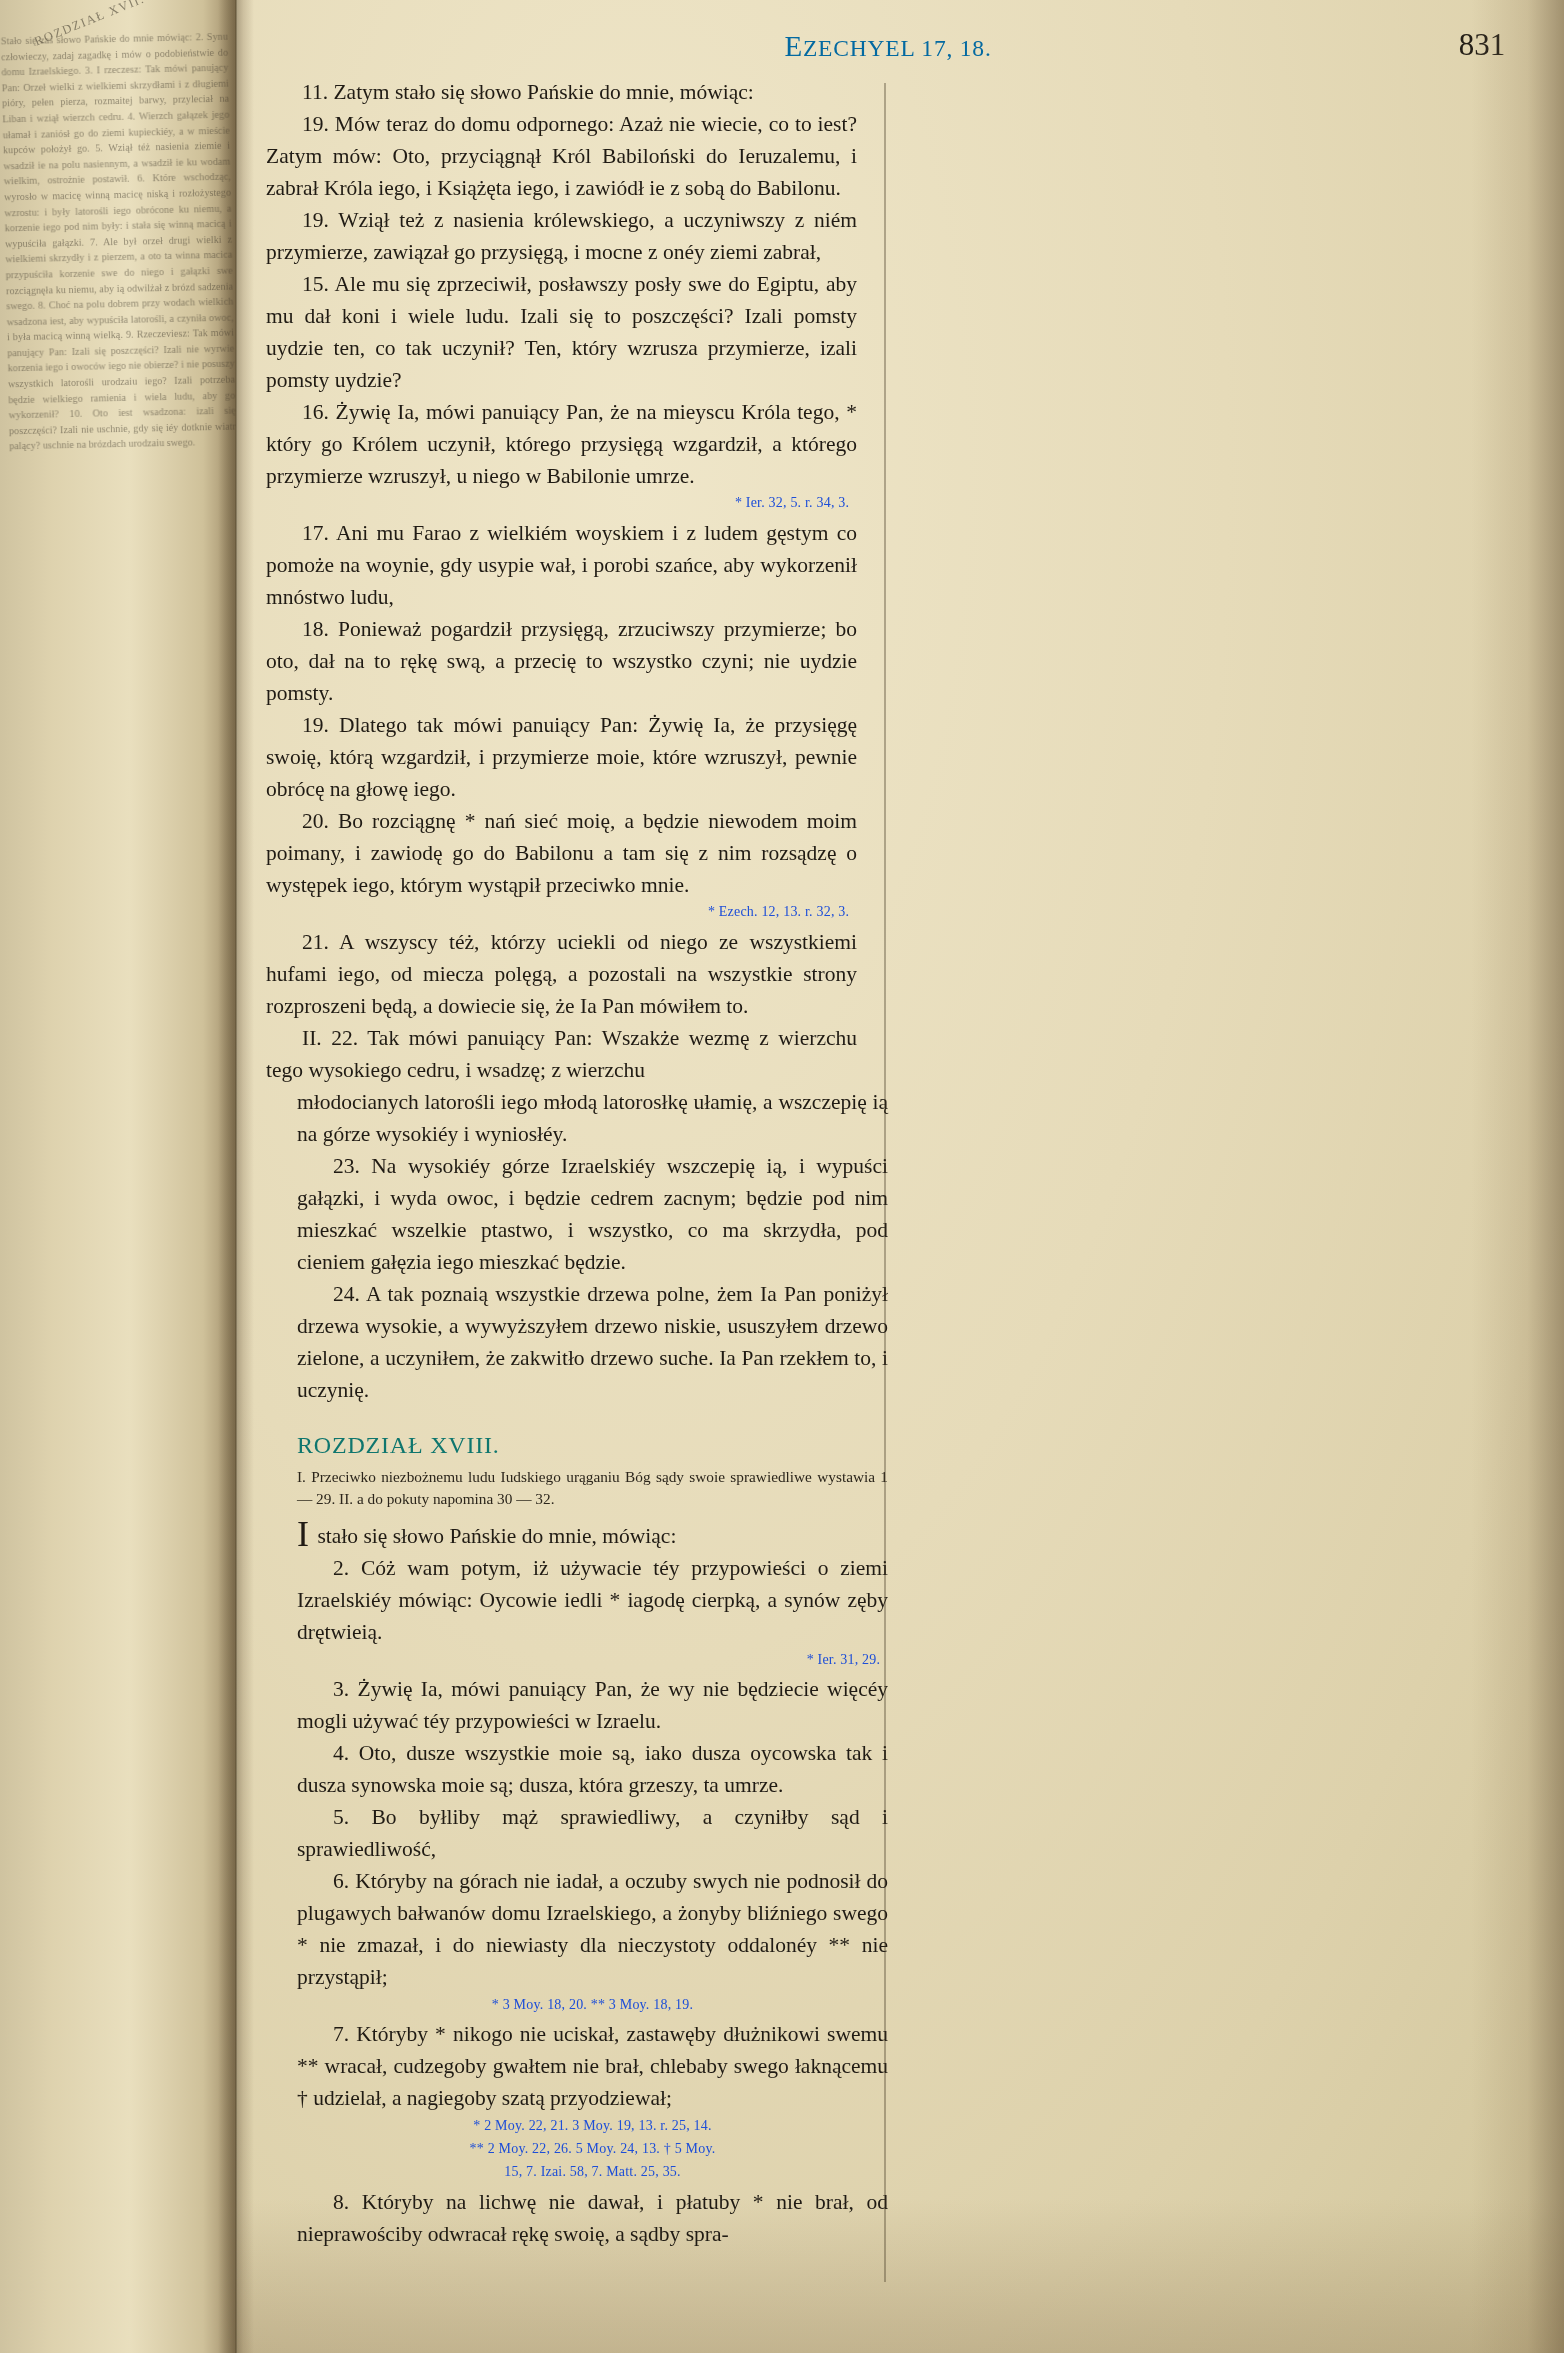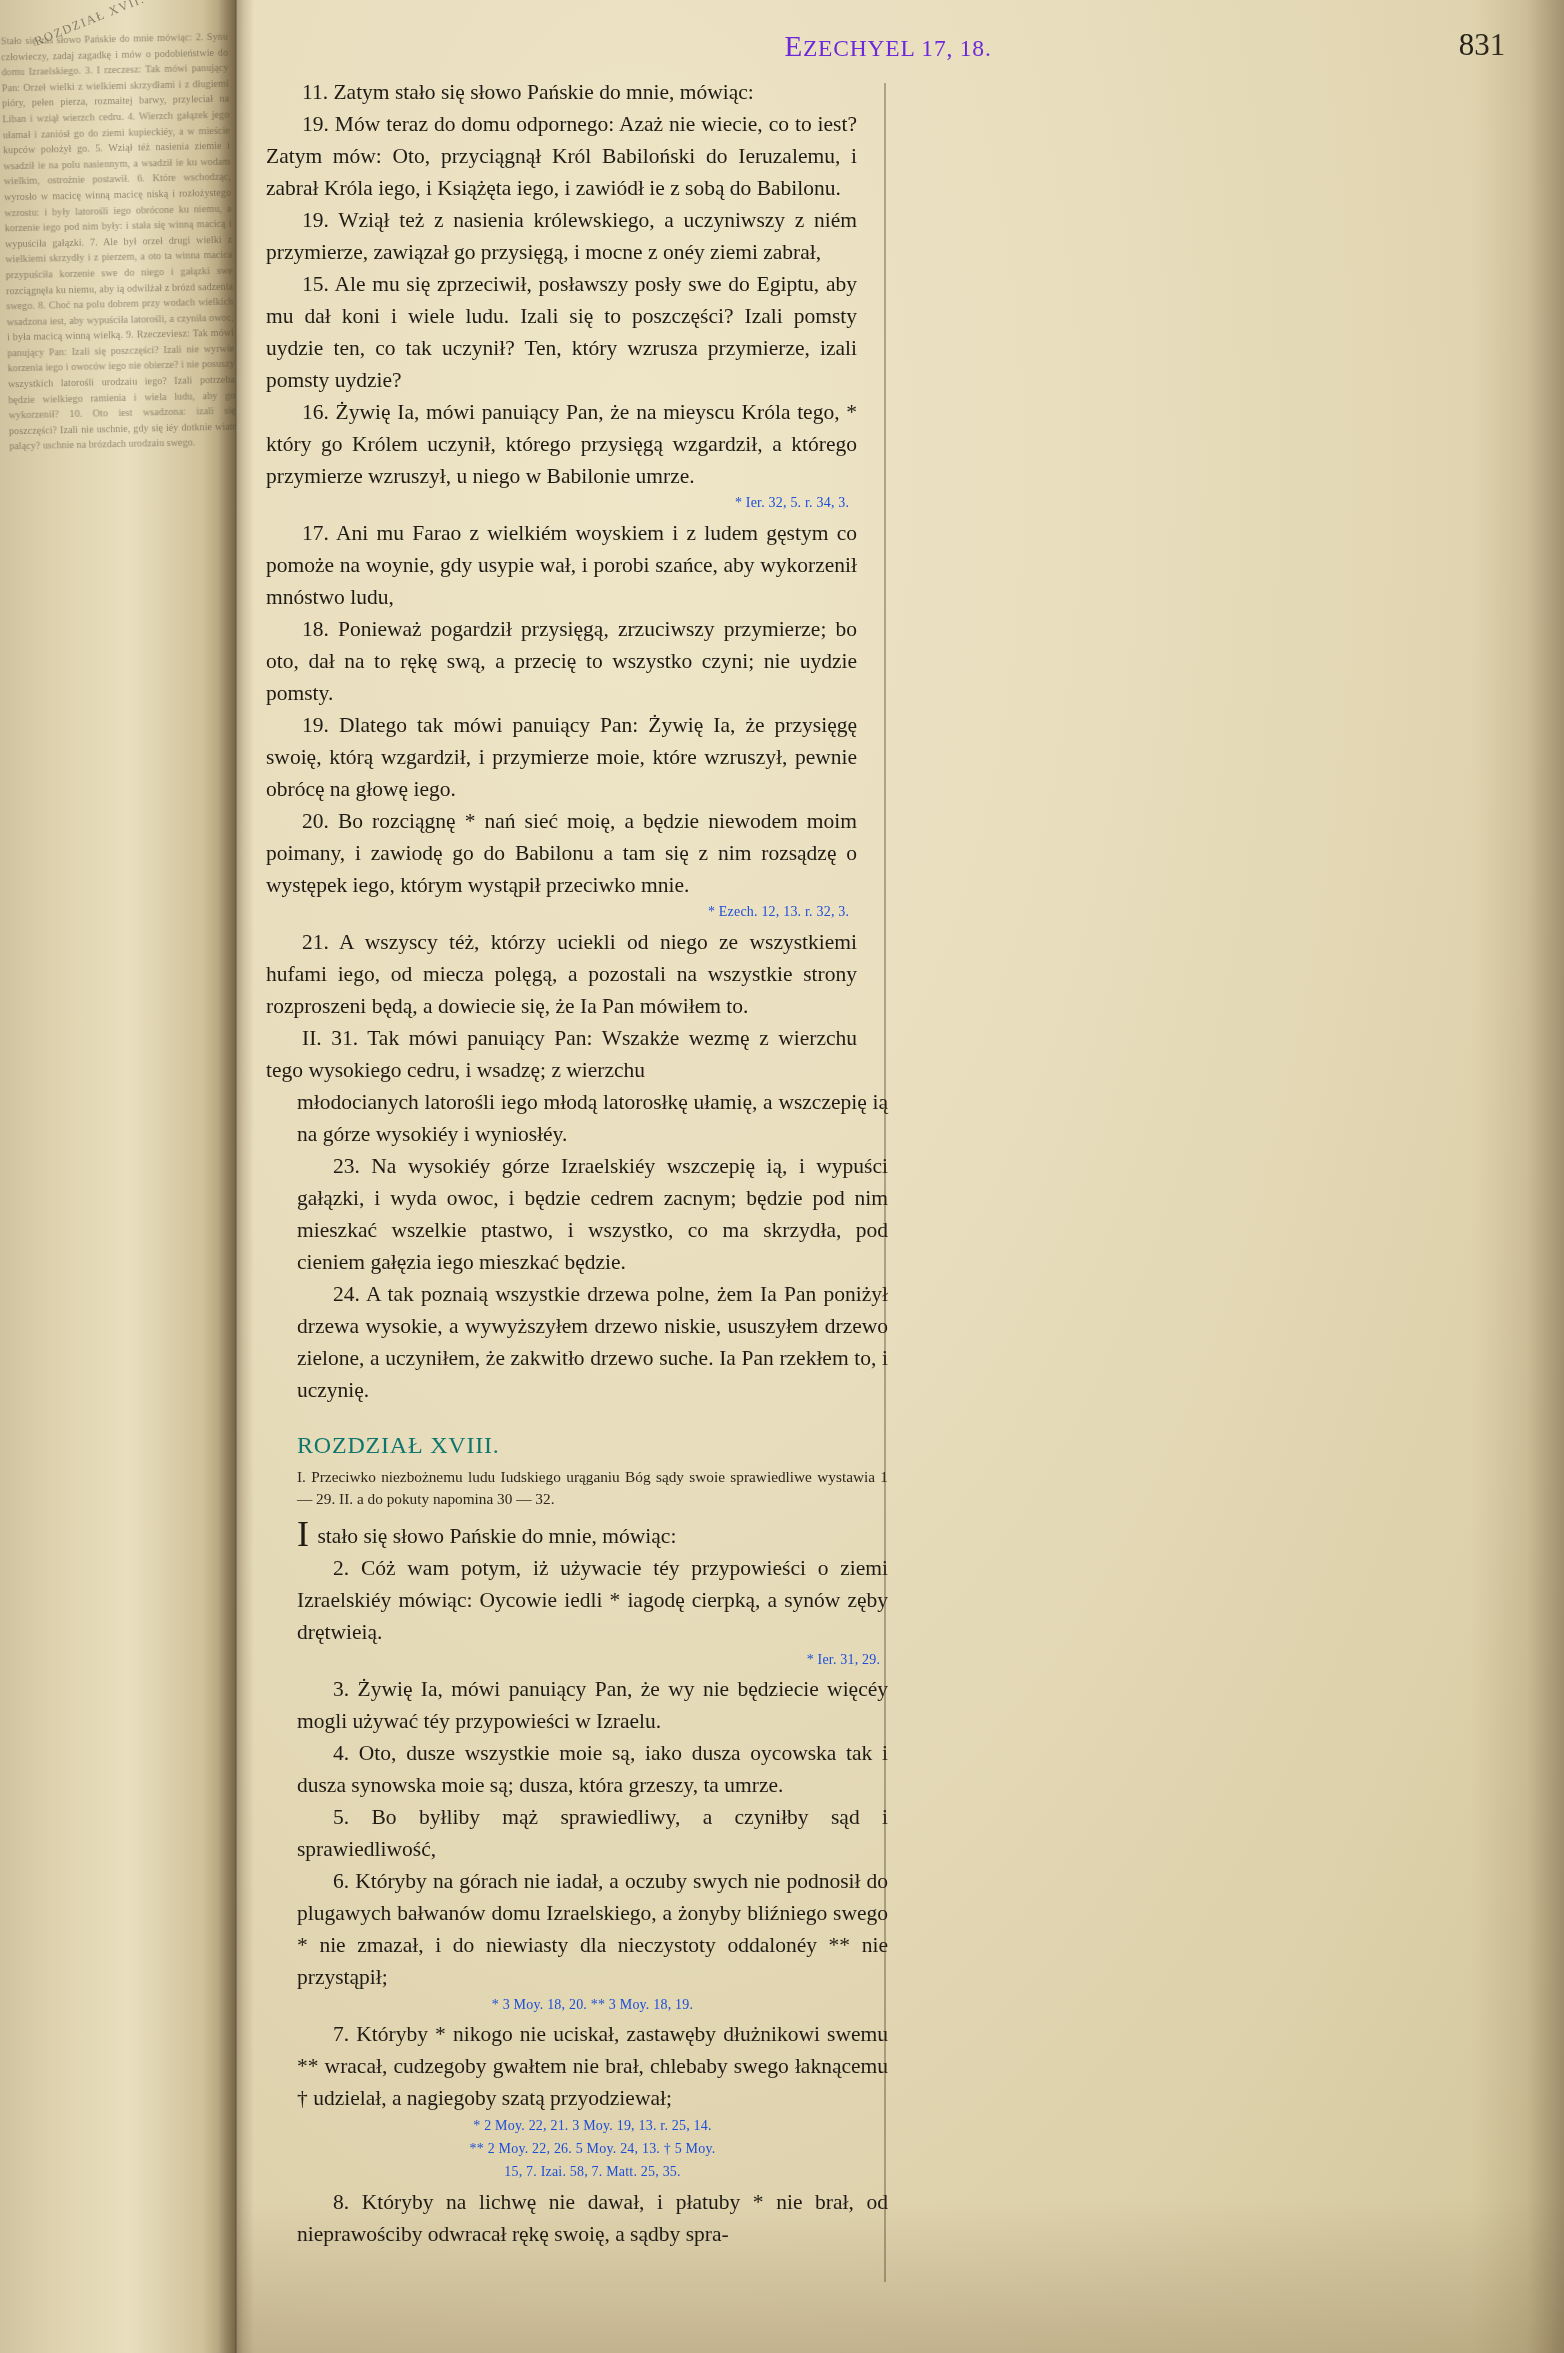--- a/index.html
+++ b/index.html
@@ -83,21 +83,21 @@
     position: relative;
     height: 49px;
   }
   .rh-title {
     position: absolute;
     left: 0; right: 0;
     top: 6.3px;
     text-align: center;
     font-size: 29px;
     letter-spacing: 0.8px;
-    color: #6d28d9;
+    color: #0369a1;
   }
   .rh-title .sc {
     font-size: 23.5px;
   }
   .rh-page {
     position: absolute;
     right: 4.7px;
     top: 3.1px;
     font-size: 31px;
     color: #241f17;
@@ -200,21 +200,21 @@
         <p class="v">19. Wziął też z nasienia królewskiego, a uczyniwszy z niém przymierze, zawiązał go przysięgą, i mocne z onéy ziemi zabrał,</p>
         <p class="v">15. Ale mu się zprzeciwił, posławszy posły swe do Egiptu, aby mu dał koni i wiele ludu. Izali się to poszczęści? Izali pomsty uydzie ten, co tak uczynił? Ten, który wzrusza przymierze, izali pomsty uydzie?</p>
         <p class="v">16. Żywię Ia, mówi panuiący Pan, że na mieyscu Króla tego, * który go Królem uczynił, którego przysięgą wzgardził, a którego przymierze wzruszył, u niego w Babilonie umrze.</p>
         <div class="ref right-al">* Ier. 32, 5.   r. 34, 3.</div>
         <p class="v">17. Ani mu Farao z wielkiém woyskiem i z ludem gęstym co pomoże na woynie, gdy usypie wał, i porobi szańce, aby wykorzenił mnóstwo ludu,</p>
         <p class="v">18. Ponieważ pogardził przysięgą, zrzuciwszy przymierze; bo oto, dał na to rękę swą, a przecię to wszystko czyni; nie uydzie pomsty.</p>
         <p class="v">19. Dlatego tak mówi panuiący Pan: Żywię Ia, że przysięgę swoię, którą wzgardził, i przymierze moie, które wzruszył, pewnie obrócę na głowę iego.</p>
         <p class="v">20. Bo rozciągnę * nań sieć moię, a będzie niewodem moim poimany, i zawiodę go do Babilonu a tam się z nim rozsądzę o występek iego, którym wystąpił przeciwko mnie.</p>
         <div class="ref right-al">* Ezech. 12, 13.   r. 32, 3.</div>
         <p class="v">21. A wszyscy téż, którzy uciekli od niego ze wszystkiemi hufami iego, od miecza polęgą, a pozostali na wszystkie strony rozproszeni będą, a dowiecie się, że Ia Pan mówiłem to.</p>
-        <p class="v">II. 31. Tak mówi panuiący Pan: Wszakże wezmę z wierzchu tego wysokiego cedru, i wsadzę; z wierzchu</p>
+        <p class="v">II. 22. Tak mówi panuiący Pan: Wszakże wezmę z wierzchu tego wysokiego cedru, i wsadzę; z wierzchu</p>
       </div>
 
       <div class="col right">
         <p class="v noind">młodocianych latorośli iego młodą latorosłkę ułamię, a wszczepię ią na górze wysokiéy i wyniosłéy.</p>
         <p class="v">23. Na wysokiéy górze Izraelskiéy wszczepię ią, i wypuści gałązki, i wyda owoc, i będzie cedrem zacnym; będzie pod nim mieszkać wszelkie ptastwo, i wszystko, co ma skrzydła, pod cieniem gałęzia iego mieszkać będzie.</p>
         <p class="v">24. A tak poznaią wszystkie drzewa polne, żem Ia Pan poniżył drzewa wysokie, a wywyższyłem drzewo niskie, ususzyłem drzewo zielone, a uczyniłem, że zakwitło drzewo suche. Ia Pan rzekłem to, i uczynię.</p>
 
         <h2 class="chapter">ROZDZIAŁ XVIII.</h2>
         <div class="argument">I. Przeciwko niezbożnemu ludu Iudskiego urąganiu Bóg sądy swoie sprawiedliwe wystawia 1 — 29. II. a do pokuty napomina 30 — 32.</div>
 

